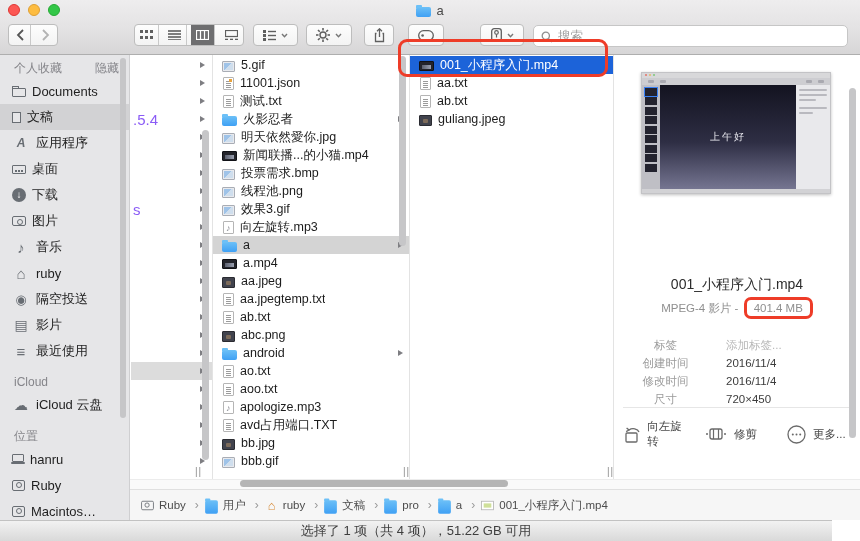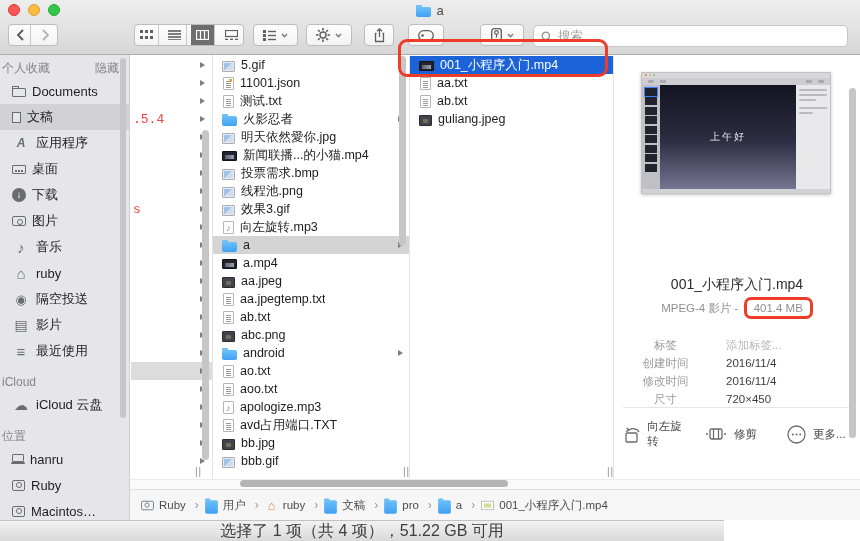--- a/index.html
+++ b/index.html
@@ -28,31 +28,31 @@
   .search { position:absolute; top:25px; left:533px; width:315px; height:22px; background:#fff;
     border:1px solid #c6c6c6; border-radius:5px; }
   .search input { position:absolute; inset:0; border:none; outline:none; background:transparent;
     padding-left:24px; font-size:12.5px; font-family:inherit; color:#333; }
   .search input::placeholder { color:#9b9b9b; }
   .search svg { position:absolute; left:7px; top:5px; }
 
   
   .sidebar { position:absolute; left:0; top:55px; width:130px; height:465px; background:#e6e6e8;
     border-right:1px solid #cfcfd1; padding-top:3px; overflow:hidden; }
-  .sb-header { height:20px; display:flex; align-items:center; padding:0 10px 0 2px;
+  .sb-header { height:20px; display:flex; align-items:center; padding:0 10px 0 14px;
     font-size:12px; color:#85858a; }
   .sb-header .hd-action { margin-left:auto; color:#85858a; }
   .sb-header.gap { margin-top:8px; }
   .sb-item { height:26px; display:flex; align-items:center; padding-left:12px; font-size:13px; color:#1f1f1f; }
   .sb-item.selected { background:#d2d2d4; }
 
   .strip { position:absolute; left:131px; top:55px; width:81px; height:424px; background:#fff; overflow:hidden; padding-top:1px; }
   .strip-row { height:18px; display:flex; align-items:center; padding:0 7px 0 2px; }
   .strip-row.selected { background:#dcdcdc; }
-  .strip-frag { font-size:13px; color:#ef4444; white-space:nowrap; overflow:hidden;font-family:Liberation Mono, monospace; }
+  .strip-frag { font-size:15px; color:#8b5cf6; white-space:nowrap; overflow:hidden; }
   .strip-row .arrow { margin-left:auto; }
 
   .col { position:absolute; top:55px; background:#fff; overflow:hidden; padding-top:1px; border-left:1px solid #e3e3e3; }
   .col1 { left:212px; width:197px; }
   .col2 { left:409px; width:204px; }
   .col { height:424px; }
   .file-row { height:18px; display:flex; align-items:center; gap:6px; padding:0 6px 0 9px; white-space:nowrap; }
   .fname { overflow:hidden; font-size:12.5px; }
   .file-row .arrow { margin-left:auto; }
   .col1 .file-row.selected { background:#d4d4d4; }
@@ -140,23 +140,23 @@
   .grip { position:absolute; top:466px; color:#8e8e8e; font-size:10px; letter-spacing:1px; }
 
   
   .pathbar { position:absolute; left:130px; top:489px; width:730px; height:31px; background:#f6f6f6;
     border-top:1px solid #e0e0e0; display:flex; align-items:center; padding-left:10px; overflow:hidden; }
   .pb-item { display:flex; align-items:center; gap:4px; font-size:11.5px; color:#4c4c4c; white-space:nowrap; }
   .pb-item::after { content:"›"; color:#9a9a9a; margin:0 5px; font-size:12px; }
   .pb-item:last-child::after { content:""; margin:0; }
   .pb-item .sic { margin-right:0; width:15px; transform:scale(.85); }
   .pb-item .ic-home-icon { color:#d78e3d; }
-  .statusbar { position:absolute; left:0; top:520px; width:724px; height:21px;
+  .statusbar { position:absolute; left:0; top:520px; width:832px; height:21px;
     background:linear-gradient(#f2f2f2,#d9d9d9); border-top:1px solid #c2c2c2;
-    display:flex; align-items:center; justify-content:center; font-size:16px; color:#3e3e3e; }
+    display:flex; align-items:center; justify-content:center; font-size:13px; color:#3e3e3e; }
 
   
   .annot-1 { position:absolute; left:398px; top:39px; width:210px; height:38px;
     border:3.5px solid var(--annotation,#ee3c28); border-radius:9px; pointer-events:none; z-index:60; }
 </style>
 </head>
 <body>
 
 <div id="window">
 

